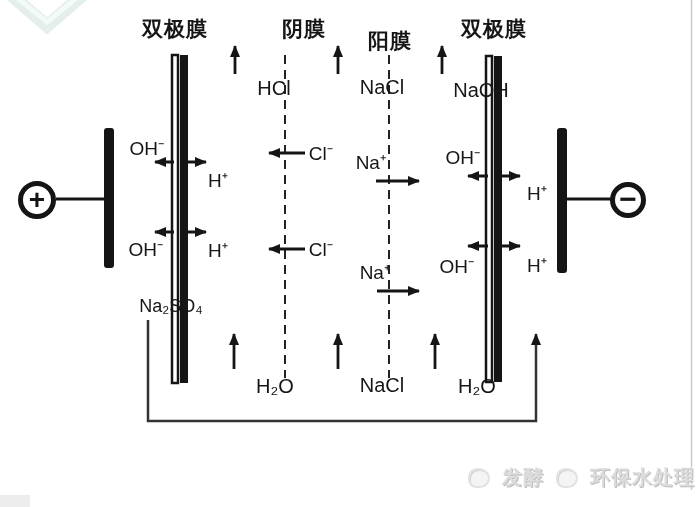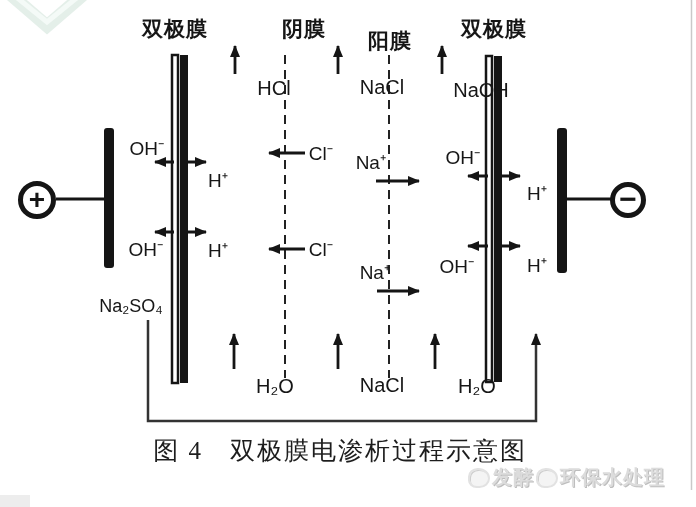--- a/index.html
+++ b/index.html
@@ -4,32 +4,32 @@
 <style>
   html,body{margin:0;padding:0;background:#ffffff;}
   #canvas{
     position:relative;width:696px;height:507px;background:#ffffff;
     overflow:hidden;font-family:"Liberation Sans",sans-serif;color:#151515;
   }
   .lbl{position:absolute;transform:translate(-50%,-50%);white-space:nowrap;color:#161616;line-height:1;}
   .memlabel{font-size:21px;font-weight:700;letter-spacing:1px;}
   .chem{font-size:20px;font-weight:500;margin-left:41px;}
   .ion{font-size:19px;font-weight:500;}
-  .feed{font-size:18px;font-weight:500;}
+  .feed{font-size:18px;font-weight:500;margin-left:40px;}
   .caption{font-family:"Liberation Serif",serif;font-size:25px;letter-spacing:2px;color:#1d1d1d;}
   .electrode{
     position:absolute;box-sizing:border-box;border:5px solid #151515;border-radius:50%;
     display:flex;align-items:center;justify-content:center;background:#fff;
     font-weight:700;color:#151515;
   }
   #anode{left:18px;top:181px;width:38px;height:38px;font-size:28px;}
   #cathode{left:610px;top:182px;width:36px;height:36px;font-size:30px;padding-bottom:3px;}
   svg{position:absolute;left:0;top:0;}
   .watermark{
-    position:absolute;left:468px;top:464px;display:flex;align-items:center;gap:2px;
+    position:absolute;left:468px;top:464px;display:flex;align-items:center;gap:12px;
     color:#dcdcdc;font-size:20px;font-weight:700;letter-spacing:1px;
     text-shadow:1px 1px 0 #bdbdbd,-1px -1px 0 #ffffff;
   }
   .wm-logo{
     width:18px;height:16px;border-radius:50% 60% 55% 45%;
     border:2px solid #e2e2e2;background:#f4f4f4;box-shadow:inset 1px 1px 0 #cfcfcf;
   }
 </style>
 </head>
 <body>
@@ -174,21 +174,20 @@
   <div class="lbl ion" style="left:321px;top:153px;">Cl⁻</div>
   <div class="lbl ion" style="left:371px;top:162px;">Na⁺</div>
   <div class="lbl ion" style="left:321px;top:249px;">Cl⁻</div>
   <div class="lbl ion" style="left:375px;top:272px;">Na⁺</div>
 
   <div class="lbl ion" style="left:463px;top:157px;">OH⁻</div>
   <div class="lbl ion" style="left:537px;top:193px;">H⁺</div>
   <div class="lbl ion" style="left:457px;top:266px;">OH⁻</div>
   <div class="lbl ion" style="left:537px;top:265px;">H⁺</div>
 
-  <div class="lbl caption" style="left:340px;top:450px;">图 4　双极膜电渗析过程示意图</div>
 
   <div class="watermark">
     <span class="wm-logo"></span>
     <span>发酵</span>
     <span class="wm-logo"></span>
     <span>环保水处理</span>
   </div>
 
 </div>
 

